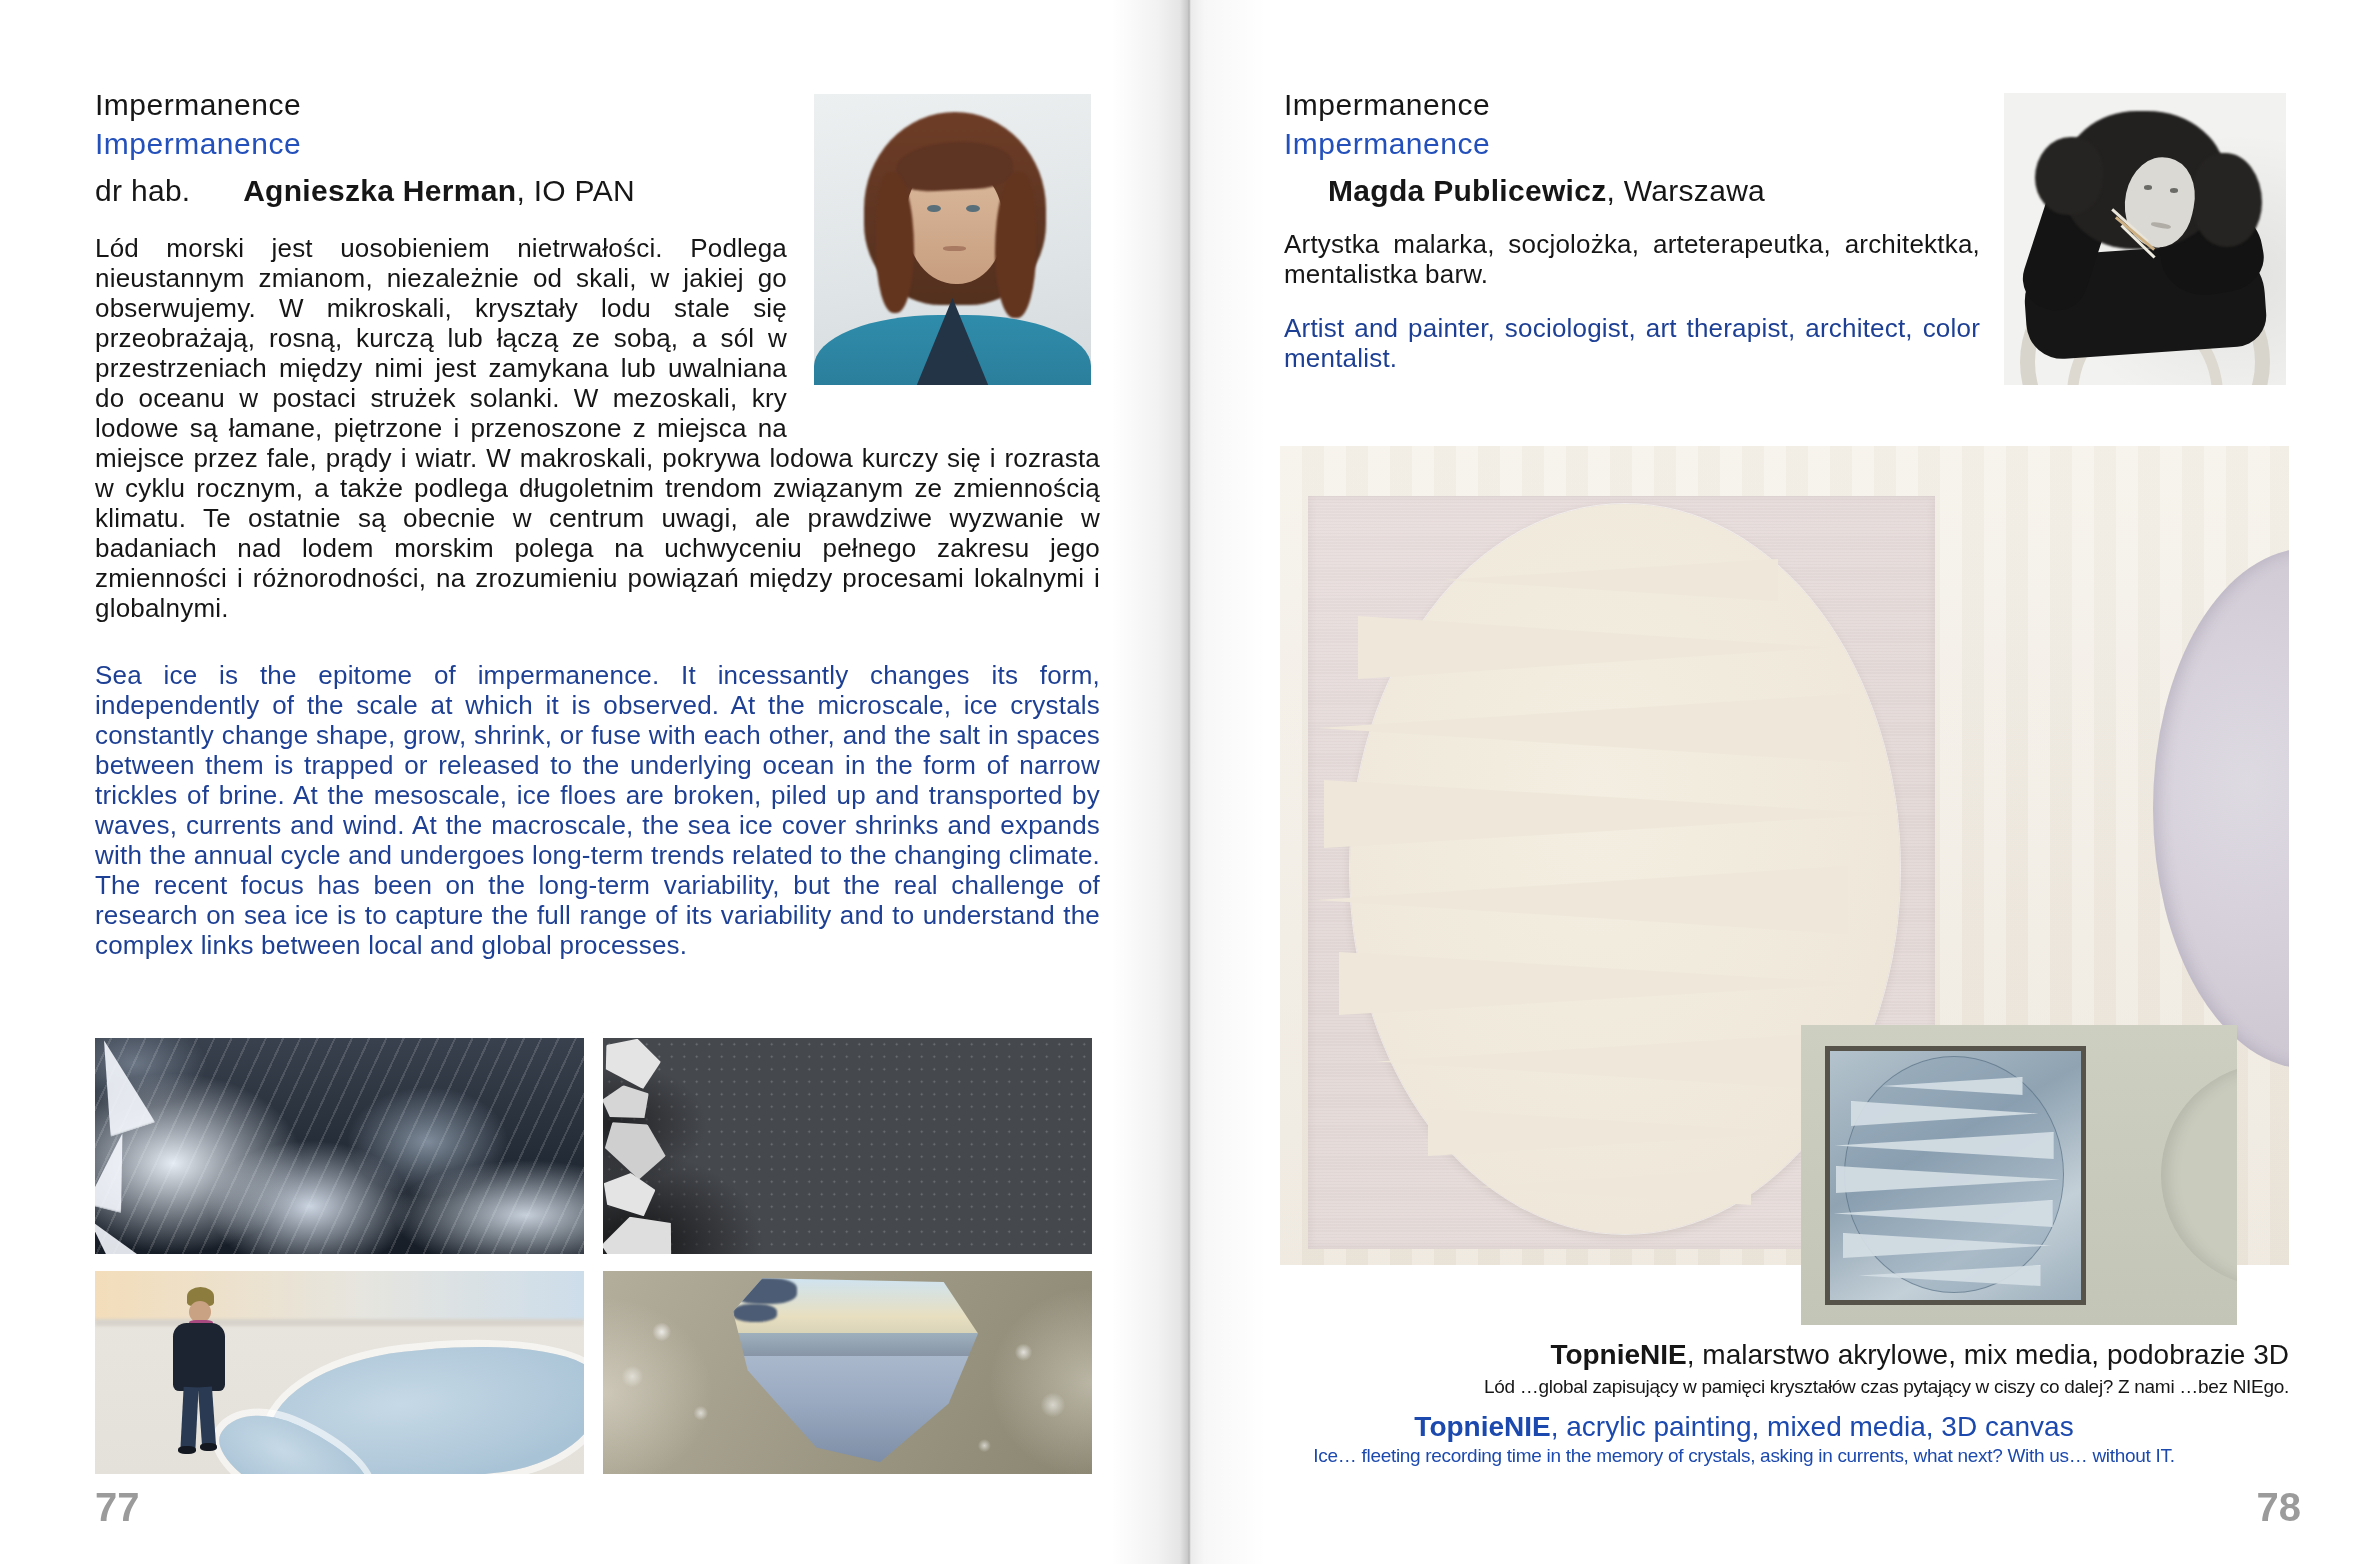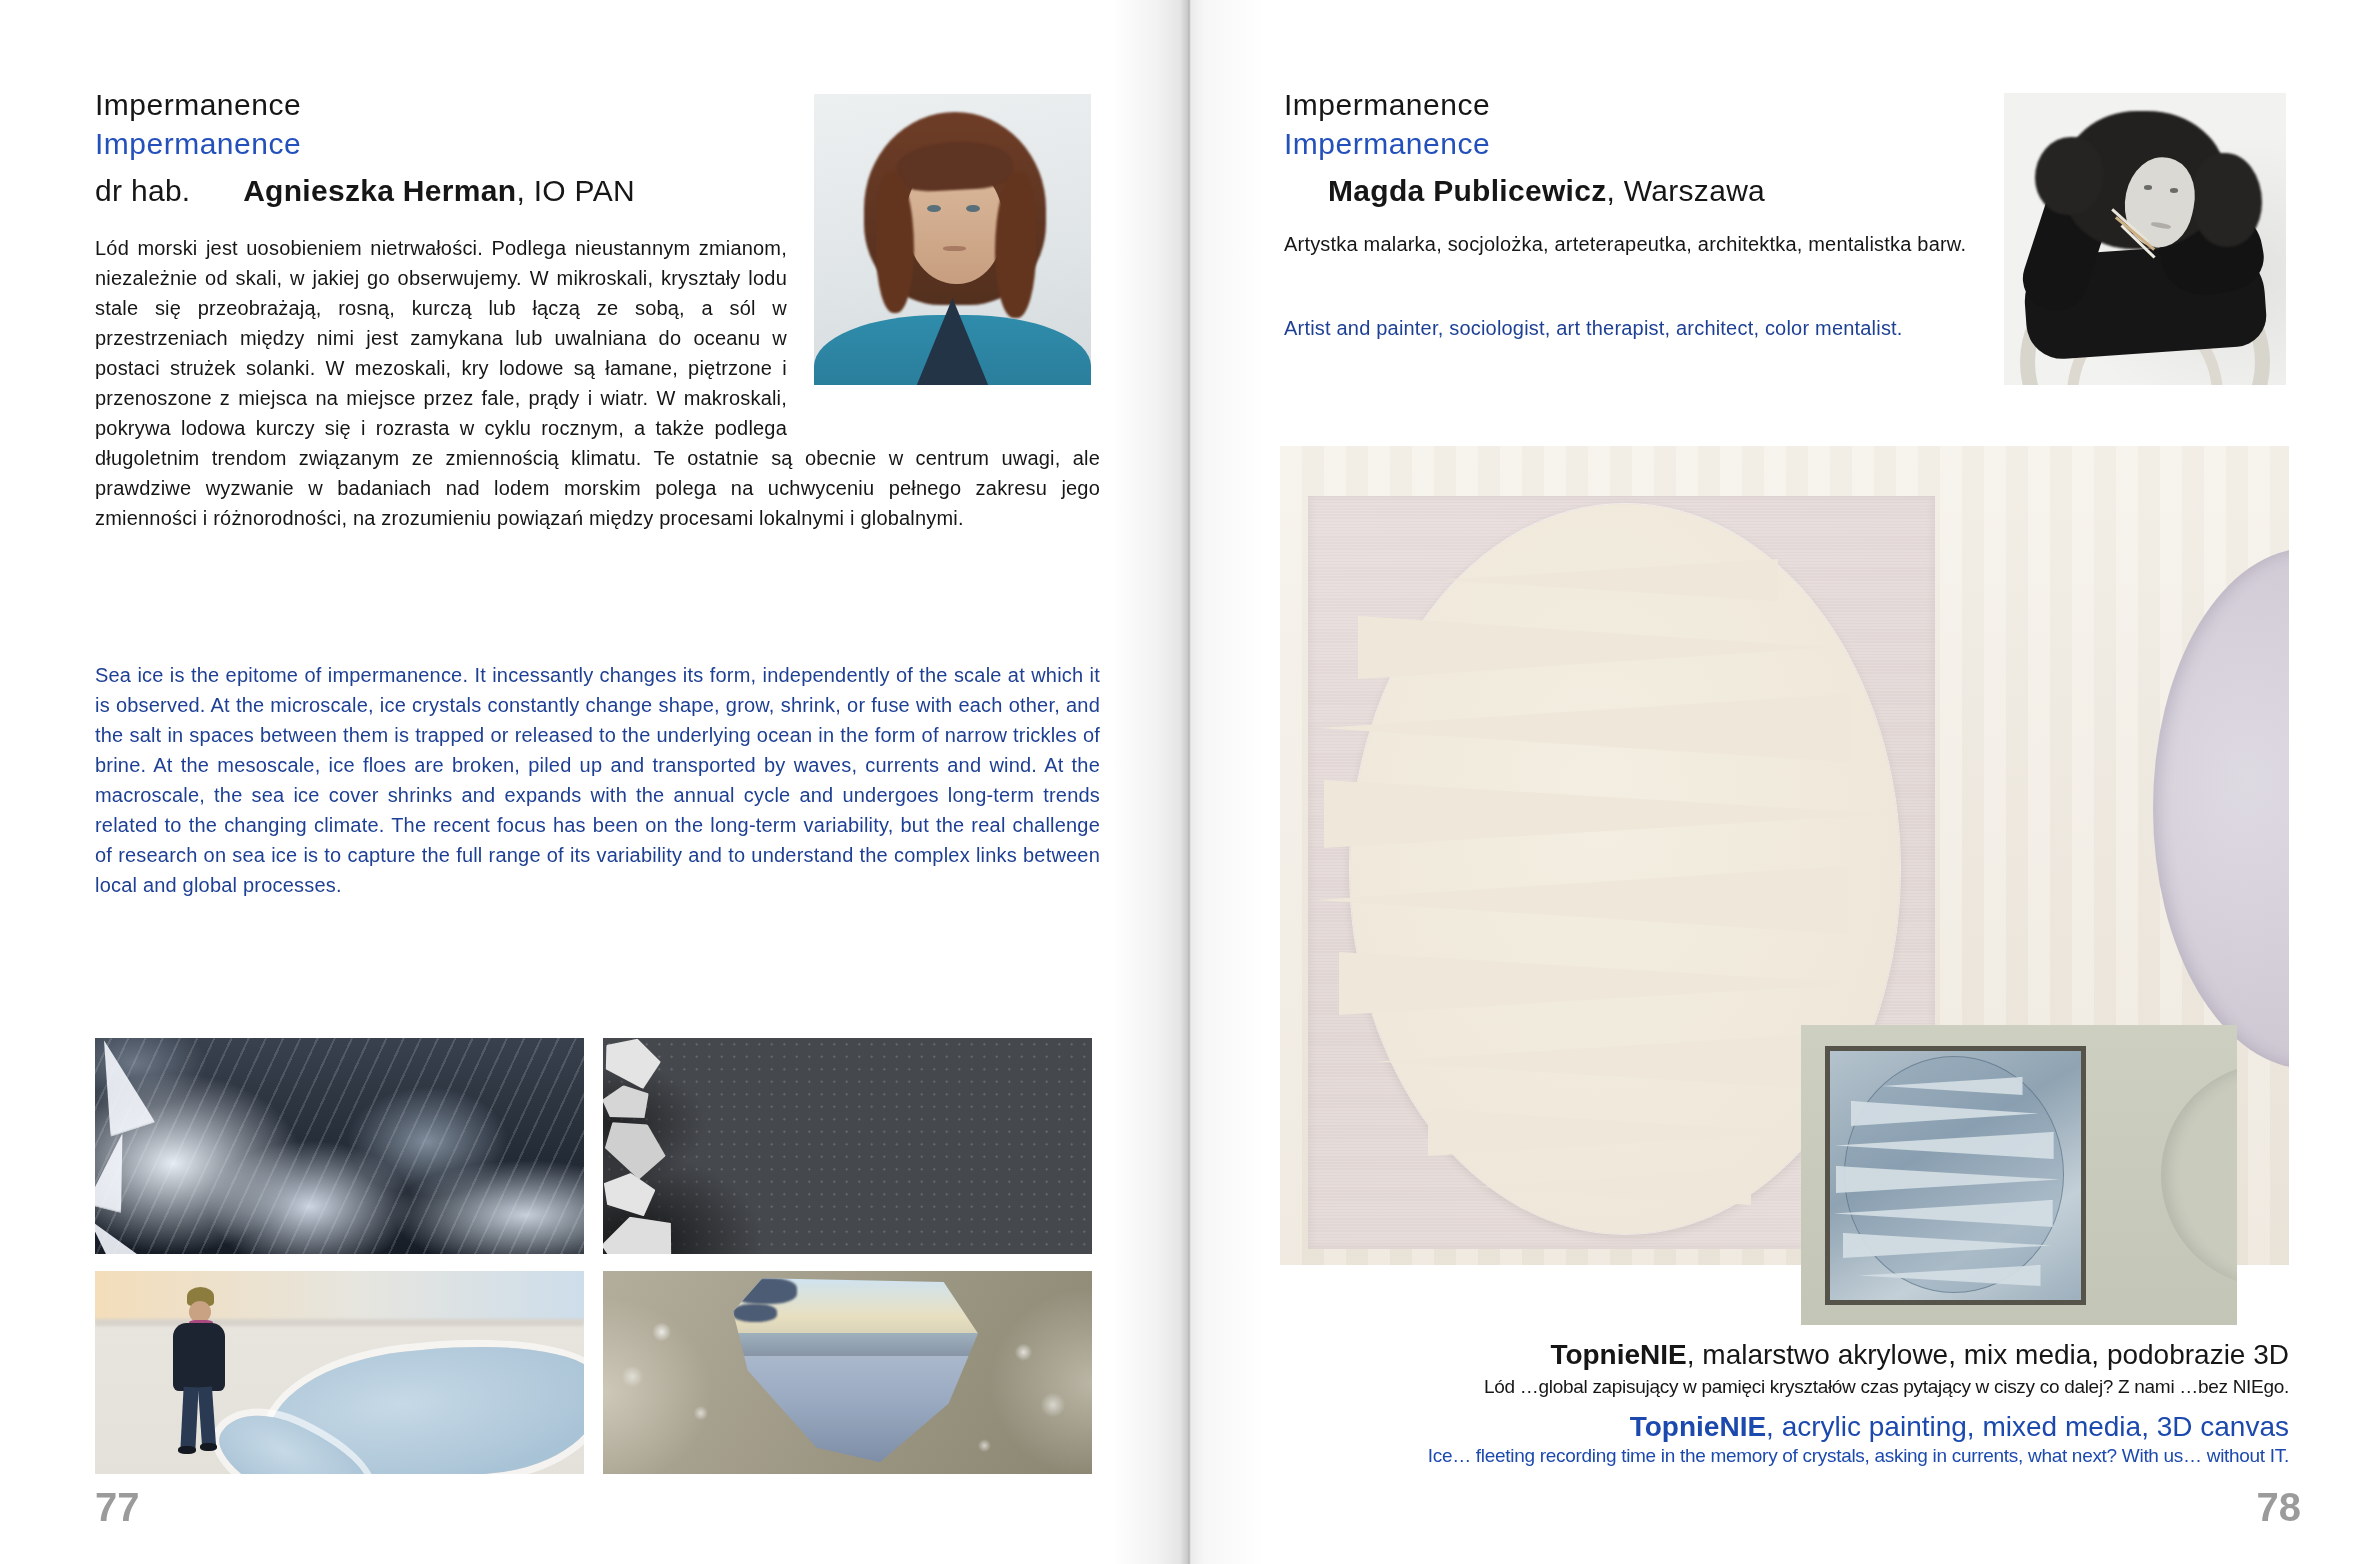--- a/index.html
+++ b/index.html
@@ -16,29 +16,29 @@
   
   .fold{position:absolute;left:1111px;top:0;width:156px;height:1564px;
     background:linear-gradient(90deg, rgba(0,0,0,0) 0%, rgba(0,0,0,.05) 30%,
       rgba(0,0,0,.10) 44%, rgba(0,0,0,.22) 49.4%, rgba(0,0,0,.30) 50%,
       rgba(0,0,0,.08) 51.2%, rgba(0,0,0,.03) 60%, rgba(0,0,0,0) 100%);}
   
   .title{font-size:30px;color:var(--ink);letter-spacing:0.5px;}
   .title-en{color:var(--blue-title);}
   .byline{font-size:30px;color:var(--ink);letter-spacing:0.3px;}
   .byline b{font-weight:700;margin-left:44px;}
-  .para{font-size:20px;line-height:30px;letter-spacing:0.2px;color:var(--ink);
+  .para{font-size:26px;line-height:30px;letter-spacing:0.2px;color:var(--ink);
     text-align:justify;}
   .para-en{color:var(--blue-body);}
   .wrap-spacer{float:right;width:313px;height:182px;}
   .pagenum{font-size:40px;font-weight:700;color:var(--pagenum);}
   .cap-main{font-size:28px;color:var(--ink);white-space:nowrap;text-align:right;}
   .cap-main b{font-weight:700;}
   .cap-sub{font-size:19px;color:var(--ink);letter-spacing:-0.3px;white-space:nowrap;text-align:right;}
-  .cap-blue{color:var(--blue-cap);}
+  .cap-blue{color:var(--blue-cap);text-align:center;}
   
   .photo{position:absolute;overflow:hidden;}
   .shape{position:absolute;}
   
   .pt-l{background:linear-gradient(170deg,#edf0f1,#dfe4e6 60%,#d4dadd);}
   
   .pt-r{background:radial-gradient(ellipse at 82% 62%, rgba(0,0,0,.07), rgba(0,0,0,0) 55%),#f2f2f0;}
   
   .ph-a{background:
     radial-gradient(ellipse 172px 120px at 16% 58%, rgba(240,246,253,.95), rgba(240,246,253,.25) 55%, rgba(0,0,0,0) 75%),

